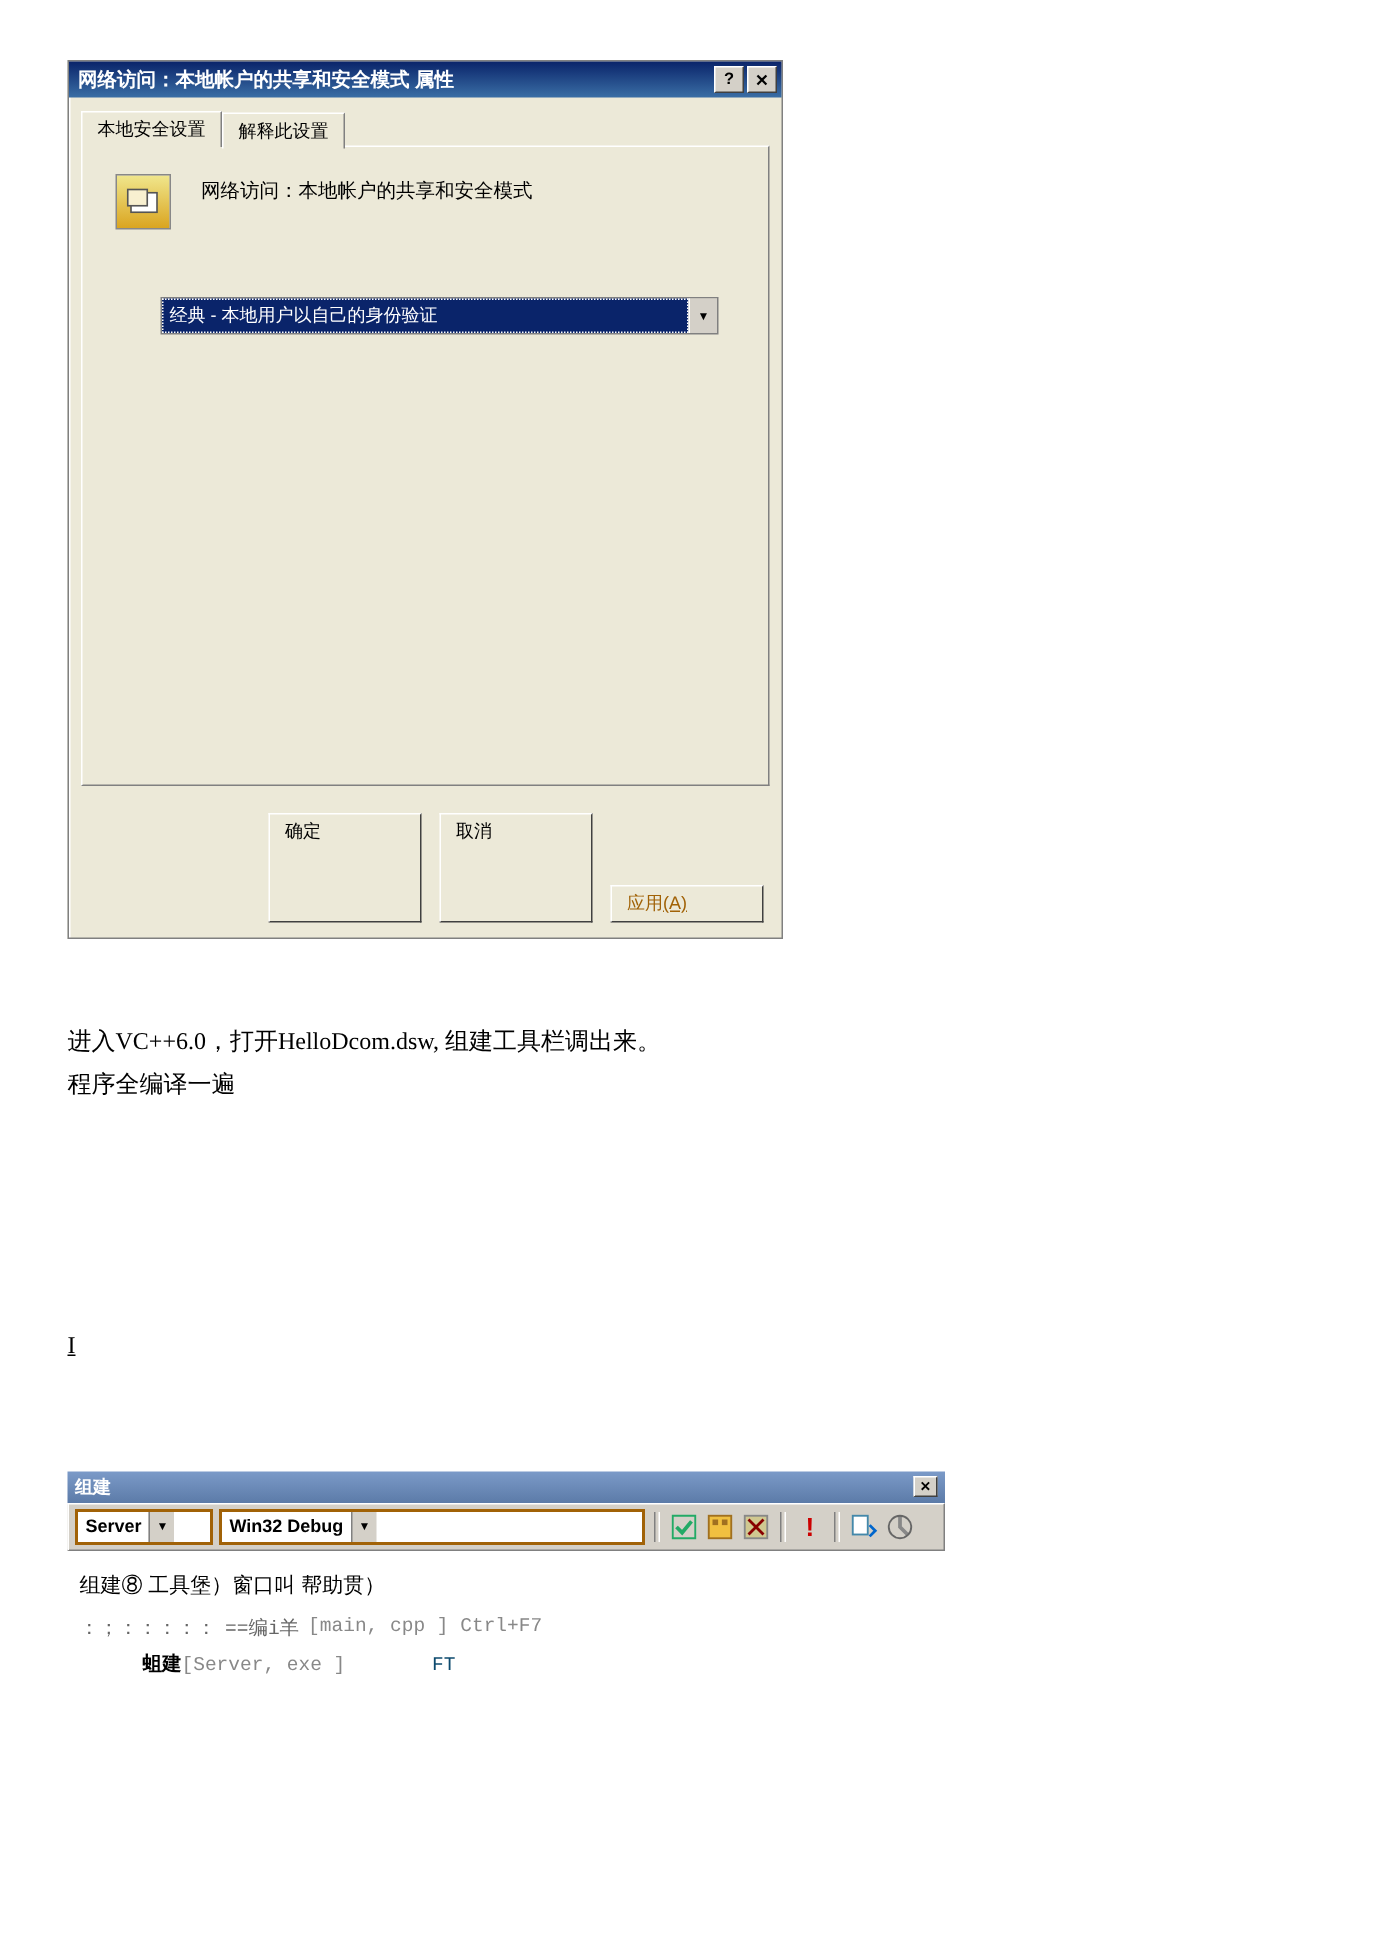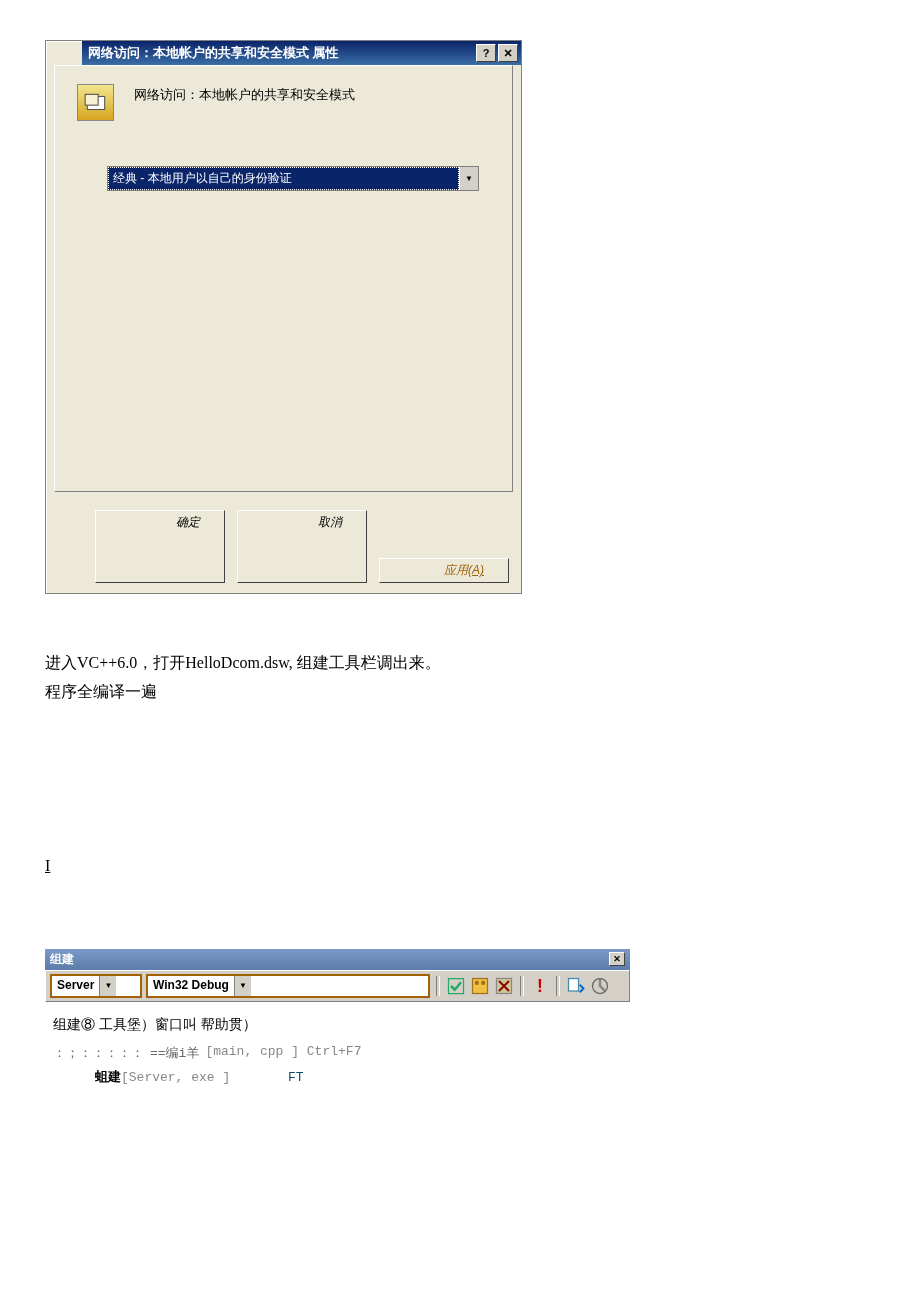--- a/index.html
+++ b/index.html
@@ -21,21 +21,20 @@
 }
 .titlebar {
   background: linear-gradient(#0a246a, #3a6ea5);
   color: #fff;
   display: flex;
   align-items: flex-start;
   padding: 3px 3px 3px 6px;
   font-family: SimSun, sans-serif;
   font-size: 13px;
   font-weight: bold;
-  margin-left: 36px;
 }
 .titlebar-text {
   flex: 1;
 }
 .titlebar-btn {
   width: 18px;
   height: 16px;
   background: #d4d0c8;
   border: 1px solid #fff;
   border-right-color: #404040;
@@ -136,29 +135,28 @@
   color: #000;
 }
 .dialog-buttons {
   display: flex;
   justify-content: flex-end;
   gap: 12px;
   padding: 10px 12px;
 }
 .btn {
   min-width: 80px;
-  padding: 3px 24px;
+  padding: 3px 10px;
   background: #ece9d8;
   border: 1px solid #fff;
   border-right-color: #404040;
   border-bottom-color: #404040;
   font-family: SimSun, sans-serif;
   font-size: 12px;
-  text-align: right;
-  font-style: italic;
+  text-align: left;
 }
 .btn.disabled { color: #a16207; margin-top: 48px; }
 .btn .mn { text-decoration: underline; }
 .body-text {
   margin-top: 55px;
   font-family: SimSun, "Times New Roman", serif;
   font-size: 16px;
   line-height: 1.8;
 }
 .stray {
@@ -277,20 +275,24 @@
 </head>
 <body>
 
 <div class="page">
 
   <div class="dialog">
     <div class="titlebar">
       <span class="titlebar-text">网络访问：本地帐户的共享和安全模式 属性</span>
       <div class="titlebar-btn">?</div>
       <div class="titlebar-btn">✕</div>
+    </div>
+    <div class="tabs">
+      <div class="tab active">本地安全设置</div>
+      <div class="tab inactive">解释此设置</div>
     </div>
     <div class="tab-content">
       <div class="policy-row">
         <div class="policy-icon">
           <svg viewBox="0 0 24 24">
               <rect x="4" y="6" width="16" height="12" fill="#fff" stroke="#555"></rect>
               <rect x="2" y="4" width="12" height="10" fill="#f8f0d0" stroke="#555"></rect>
             </svg>
         </div>
         <div class="policy-text">网络访问：本地帐户的共享和安全模式</div>

